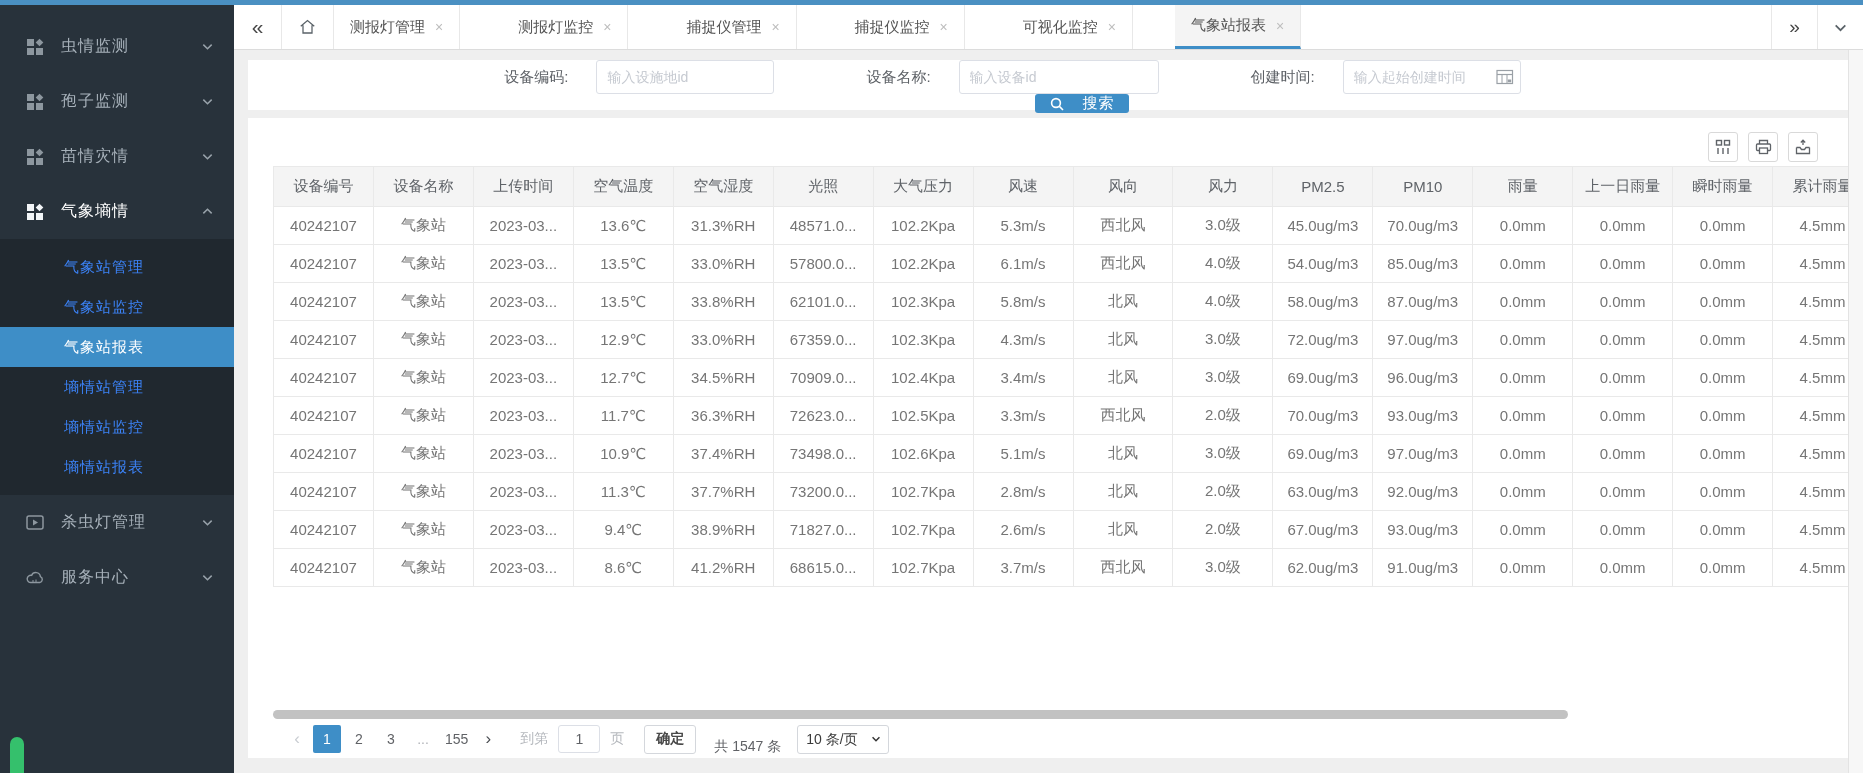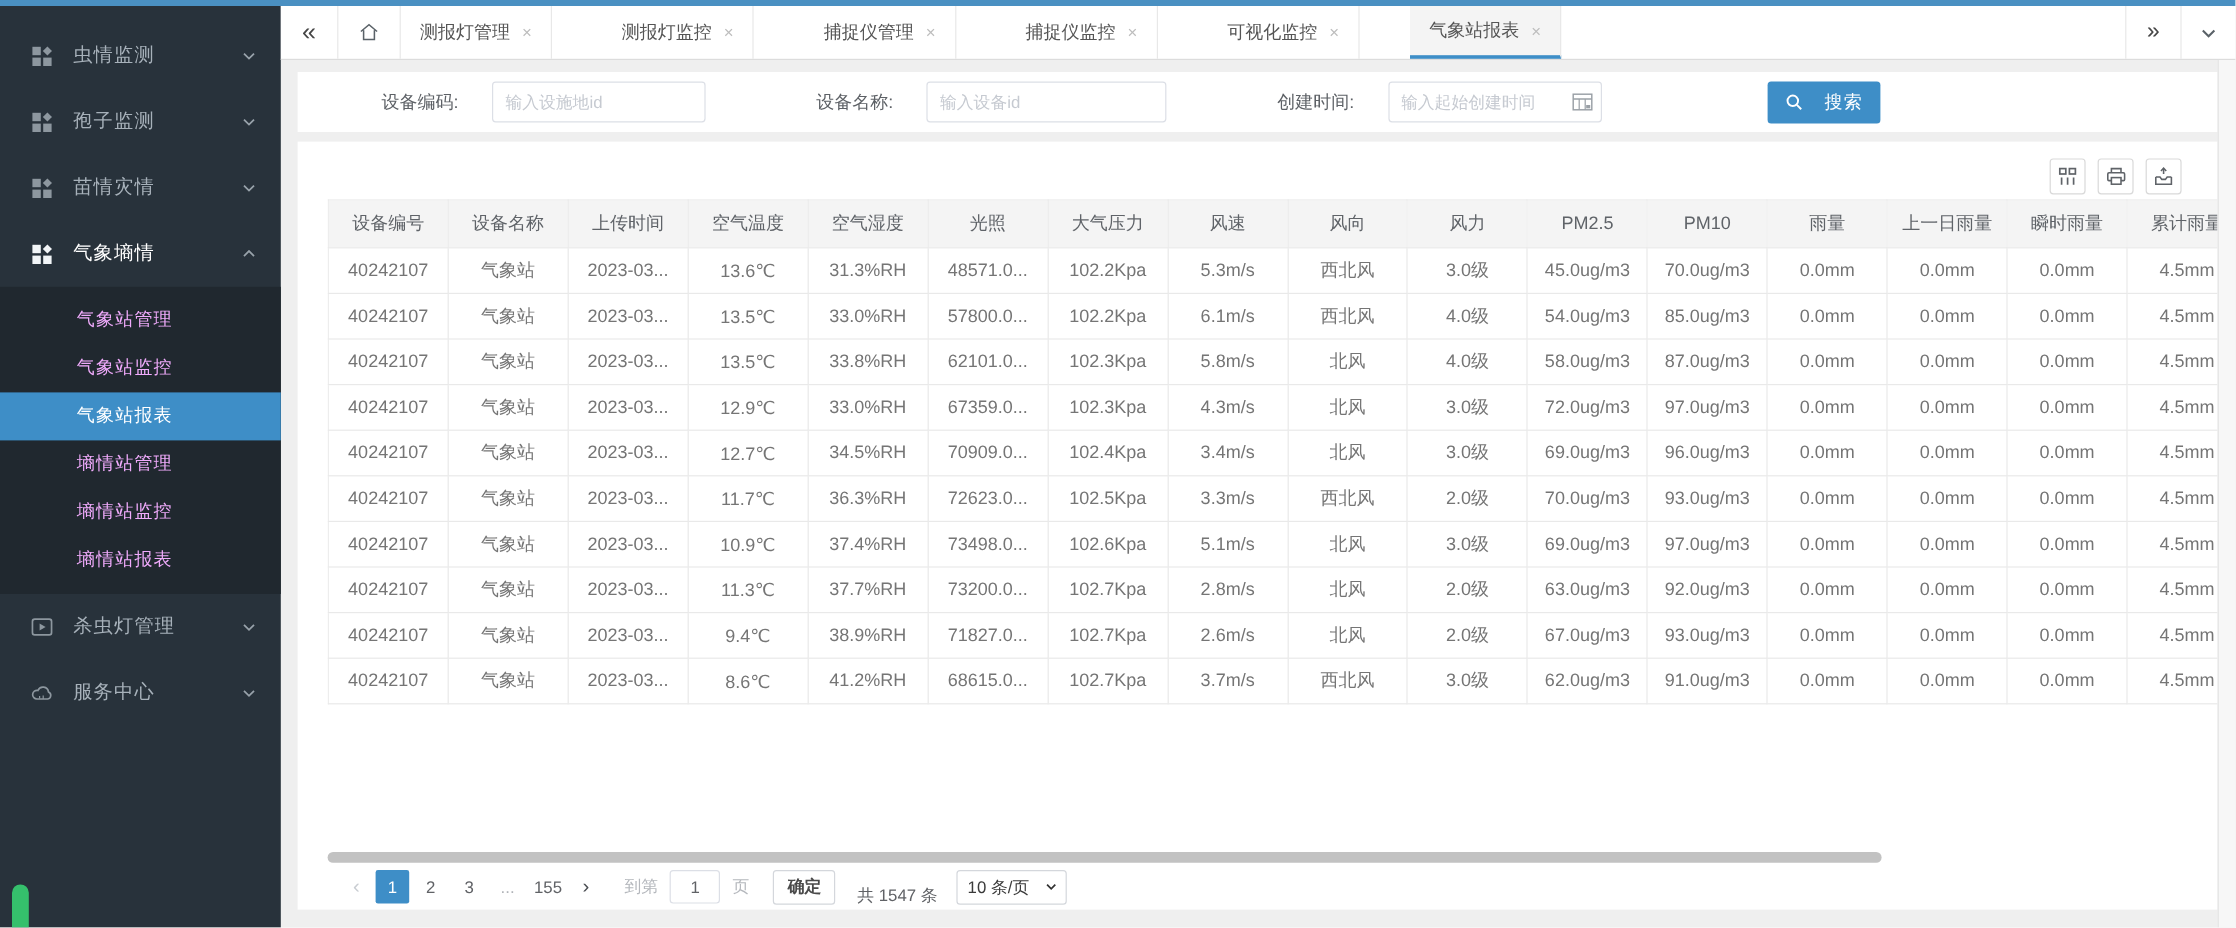--- a/index.html
+++ b/index.html
@@ -16,41 +16,41 @@
   
   .sidebar { position:absolute; left:0; top:5px; width:234px; height:768px; background:#28323b; z-index:5; }
   .side-nav { padding-top:14px; }
   .side-item { height:55px; display:flex; align-items:center; padding:0 20px 0 26px; color:#a7b1ba; font-size:16px; cursor:pointer; }
   .side-item .s-ico { width:18px; height:18px; color:#8d979f; flex:0 0 18px; }
   .side-item.expanded { color:#fff; }
   .side-item.expanded .s-ico { color:#f2f5f7; }
   .s-label { margin-left:17px; letter-spacing:1px; }
   .s-chev { margin-left:auto; color:#98a2aa; display:flex; align-items:center; }
   .submenu { background:#20282f; padding:8px 0; }
-  .sub-item { height:40px; line-height:40px; padding-left:64px; color:#f0abfc; font-size:15px; letter-spacing:1px; cursor:pointer; }
+  .sub-item { height:40px; line-height:40px; padding-left:64px; color:#3b82f6; font-size:15px; letter-spacing:1px; cursor:pointer; }
   .sub-item.active { background:#3e8ec7; color:#fff; }
   .green-bar { position:absolute; left:10px; bottom:0; width:14px; height:36px; background:#35c06c; border-radius:7px 7px 0 0; cursor:pointer; }
 
   
   .tabbar { position:absolute; left:234px; top:5px; width:1629px; height:45px; background:#fff; border-bottom:1px solid #dcdcdc; display:flex; align-items:stretch; z-index:6; }
   .tb-cell { display:flex; align-items:center; justify-content:center; border-right:1px solid #e8e8e8; cursor:pointer; color:#454545; }
   .tb-collapse { width:48px; font-size:21px; }
   .tb-home { width:52px; }
   .tabs-wrap { display:flex; align-items:stretch;gap:42px; }
   .tab { display:flex; align-items:center; padding:0 16px; border-right:1px solid #e8e8e8; font-size:15px; color:#555; cursor:pointer; }
   .tab .tab-close { margin-left:10px; color:#bdbdbd; font-size:14px; cursor:pointer; }
   .tab.active { background:#f4f4f4; border-bottom:3px solid #3e8ec7; }
   .tb-spacer { flex:1; }
   .tb-right { width:46px; border-right:none; border-left:1px solid #e8e8e8; font-size:19px; color:#454545; }
 
   
   .vscroll { position:absolute; right:0; top:50px; width:15px; height:723px; background:#f7f7f7; border-left:1px solid #e3e3e3; z-index:4; }
 
   
-  .search-panel { position:absolute; left:248px; top:60px; width:1600px; height:50px; background:#fff; display:flex; align-items:center; padding-left:70px; }
+  .search-panel { position:absolute; left:248px; top:60px; width:1600px; height:50px; background:#fff; display:flex; align-items:center; padding-left:21px;flex-direction:column; }
   .fgroup { display:flex; align-items:center; margin-right:92px; }
   .flabel { font-size:15px; color:#5d6166; margin-right:12px; white-space:nowrap; }
   .iwrap { position:relative; display:inline-flex;margin-left:16px; }
   .finput { width:178px; height:34px; border:1px solid #dcdfe6; border-radius:3px; padding:0 10px; font-size:14px; color:#606266; outline:none; font-family:inherit; background:#fff; }
   .fgroup:nth-child(2) .finput { width:200px; }
   .iwrap.date .finput { width:178px; padding-right:30px; }
   .finput::placeholder { color:#c6cad1; }
   .cal { position:absolute; right:7px; top:9px; cursor:pointer; display:flex; }
   .search-btn { margin-left:46px; height:35px; padding:0 14px; background:#3e8ec7; color:#fff; border:none; border-radius:3px; font-size:15px; display:flex; align-items:center; gap:18px; cursor:pointer; font-family:inherit; letter-spacing:1px; }
 

